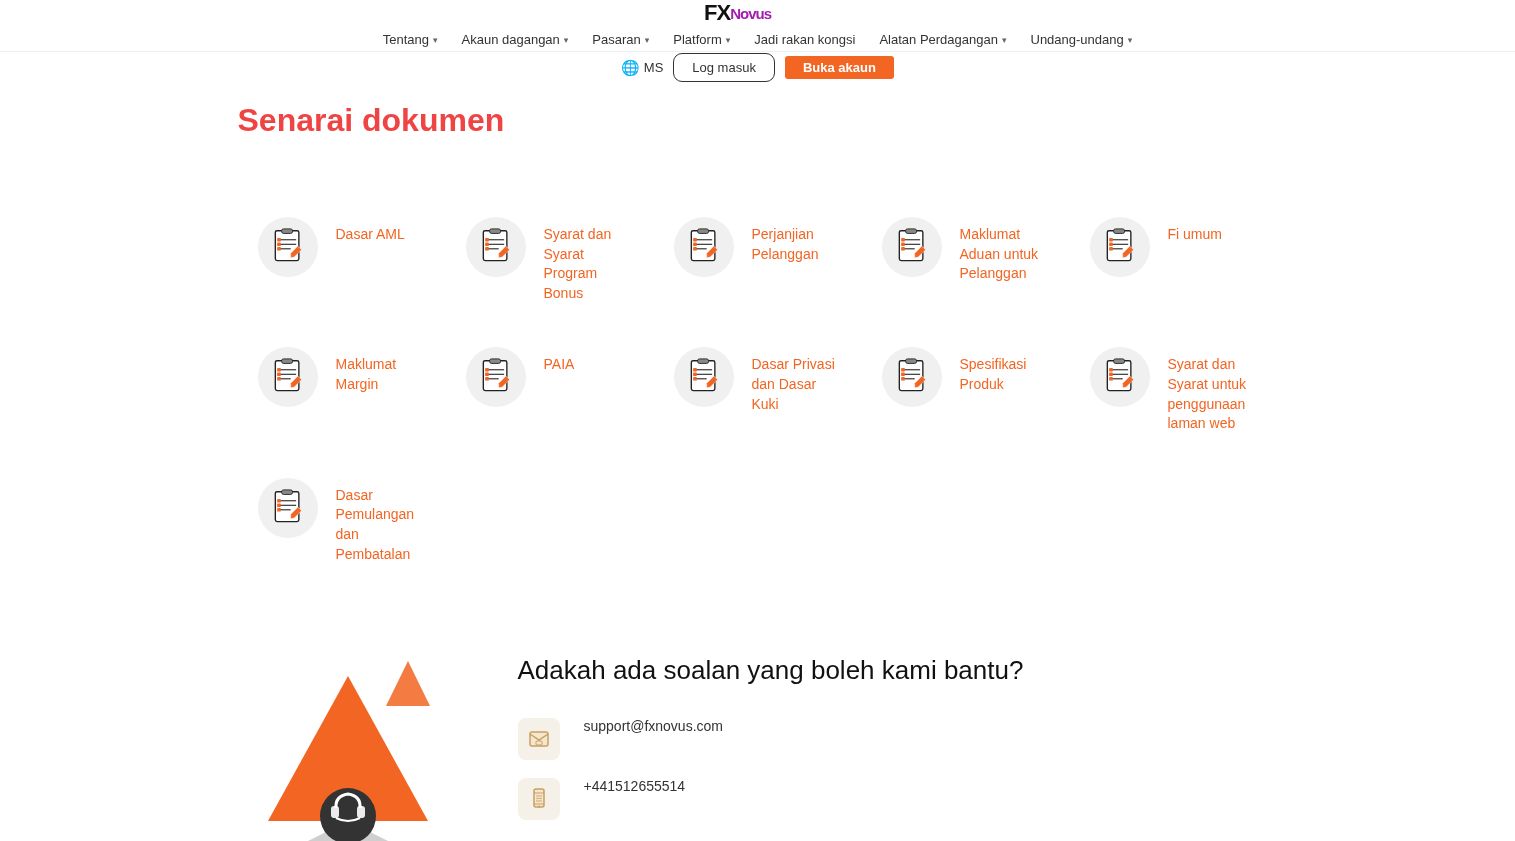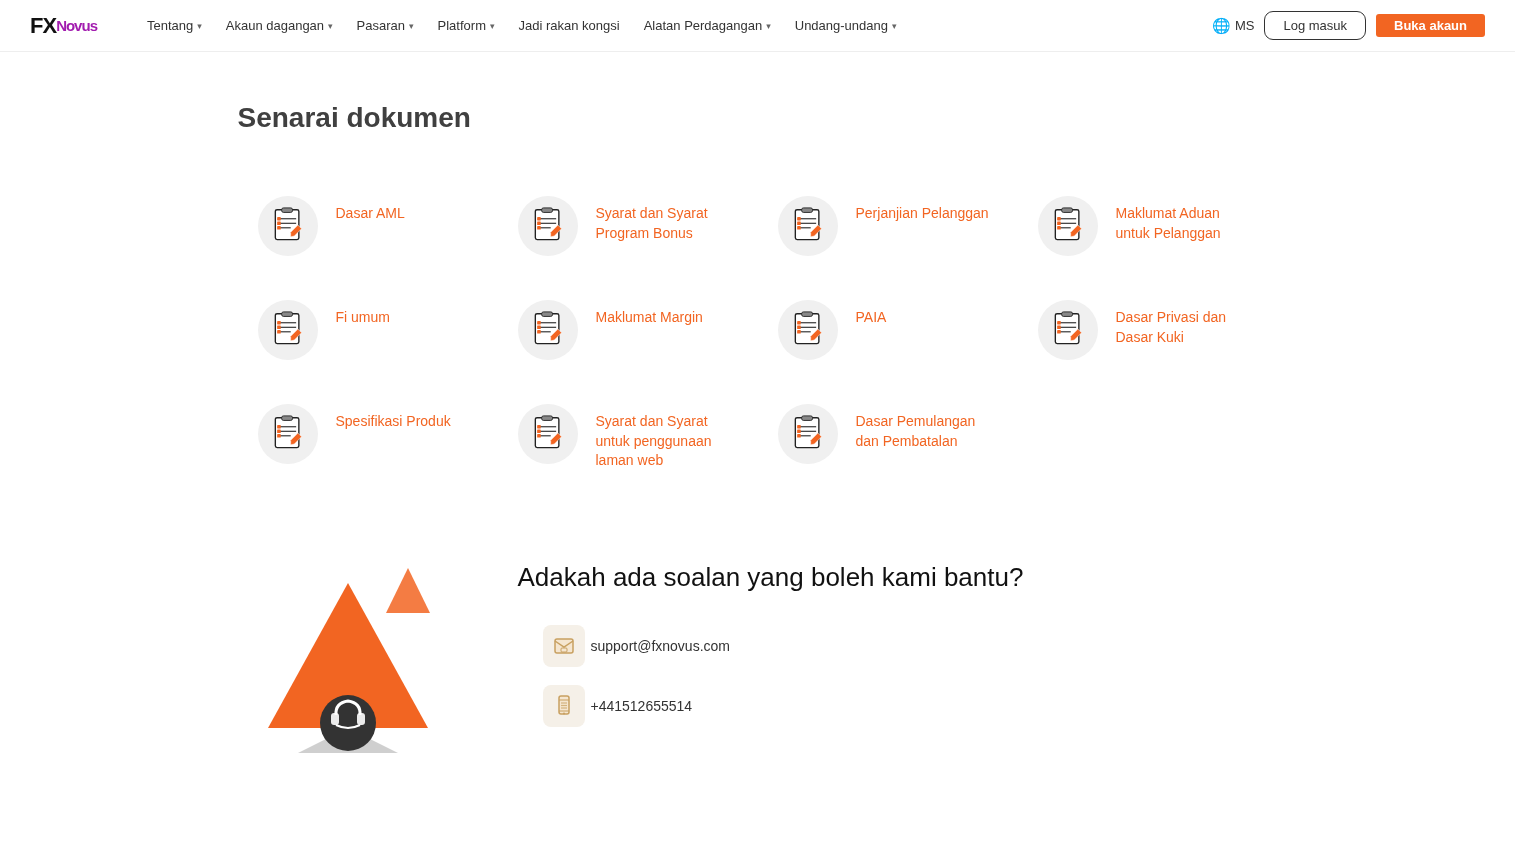--- a/index.html
+++ b/index.html
@@ -8,20 +8,21 @@
     
     .navbar {
       display: flex;
       align-items: center;
       padding: 0 30px;
       height: 52px;
       border-bottom: 1px solid #eee;
       background: #fff;
       position: relative;
       z-index: 10;
+      flex-direction: column;
     }
     .logo {
       display: flex;
       align-items: center;
       margin-right: 40px;
     }
     .logo-fx {
       font-size: 22px;
       font-weight: 900;
       color: #111;
@@ -88,30 +89,30 @@
     }
 
     
     .main-content {
       max-width: 1200px;
       margin: 0 auto;
       padding: 50px 80px;
     }
 
     .page-title {
-      font-size: 28px;
+      font-size: 32px;
       font-weight: 700;
-      color: #404040;
-      margin-bottom: 40px;
+      color: #ef4444;
+      margin-bottom: 56px;
     }
 
     
     .doc-grid {
       display: grid;
-      grid-template-columns: repeat(4, 1fr);
+      grid-template-columns: repeat(5, 1fr);
       gap: 0;
       margin-bottom: 60px;
     }
     .doc-item {
       display: flex;
       align-items: flex-start;
       gap: 18px;
       padding: 22px 20px;
       cursor: pointer;
     }
@@ -154,24 +155,22 @@
     .support-info { flex: 1; }
     .support-title {
       font-size: 26px;
       font-weight: 400;
       color: #111;
       line-height: 1.3;
       margin-bottom: 30px;
     }
     .contact-item {
       display: flex;
-      align-items: center;
-      gap: 6px;
+      gap: 24px;
       margin-bottom: 18px;
-      margin-left: 25px;
     }
     .contact-icon-wrap {
       width: 42px;
       height: 42px;
       background: #f5f0e8;
       border-radius: 8px;
       display: flex;
       align-items: center;
       justify-content: center;
       font-size: 20px;

